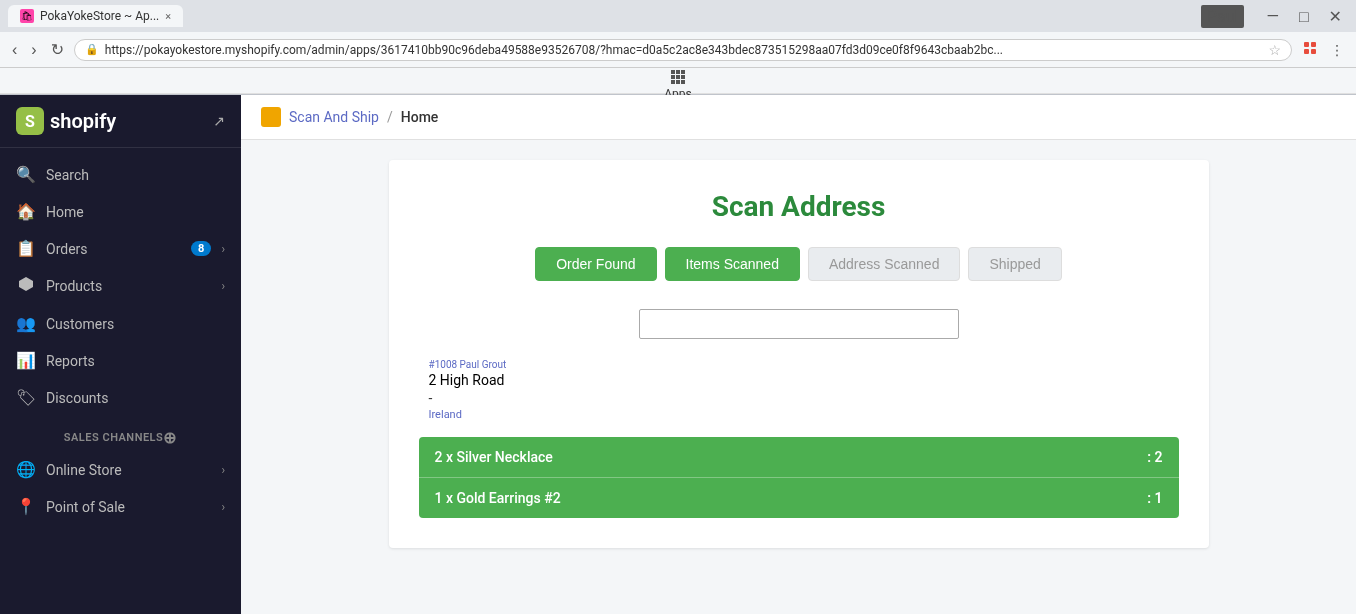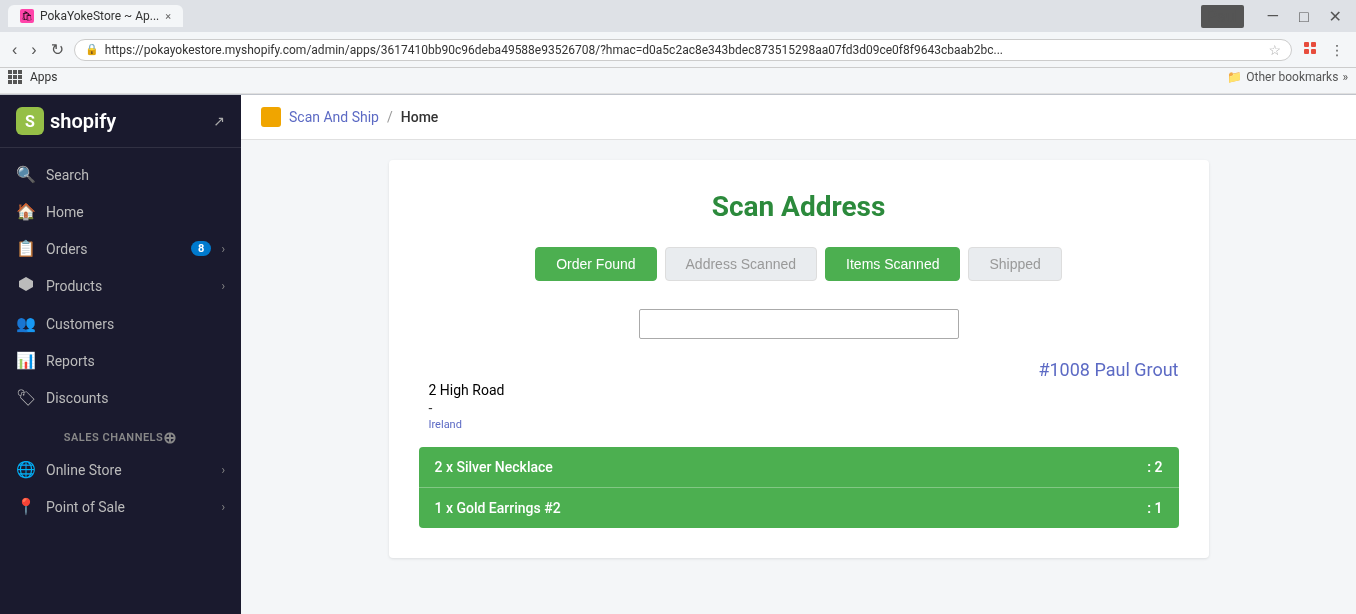--- a/index.html
+++ b/index.html
@@ -19,21 +19,21 @@
     .browser-toolbar { display: flex; align-items: center; padding: 4px 8px; gap: 6px; background: #f4f6f8; border-bottom: 1px solid #ccc; height: 36px; }
     .nav-btn { background: none; border: none; font-size: 16px; color: #555; cursor: pointer; padding: 2px 4px; }
     .nav-btn:disabled { color: #bbb; }
     .address-bar { flex: 1; display: flex; align-items: center; background: white; border: 1px solid #ccc; border-radius: 14px; padding: 2px 10px; gap: 6px; font-size: 12px; }
     .address-bar .lock-icon { color: #28a745; font-size: 11px; }
     .address-text { flex: 1; color: #333; font-size: 12px; overflow: hidden; white-space: nowrap; text-overflow: ellipsis; }
     .bookmark-icon { color: #aaa; font-size: 14px; }
     .toolbar-actions { display: flex; gap: 4px; }
     .toolbar-btn { background: none; border: none; font-size: 14px; color: #555; cursor: pointer; padding: 2px 4px; }
 
-    .bookmarks-bar { display: flex; align-items: flex-start; padding: 2px 8px; gap: 8px; background: #f4f6f8; border-bottom: 1px solid #e0e0e0; height: 26px; font-size: 12px; }
+    .bookmarks-bar { display: flex; align-items: center; padding: 2px 8px; gap: 0; background: #f4f6f8; border-bottom: 1px solid #e0e0e0; height: 26px; font-size: 12px; flex-direction: column; }
     .bookmarks-bar .apps-icon { font-size: 14px; }
     .bookmarks-bar .apps-label { color: #333; font-size: 12px; }
     .bookmarks-bar .other-bookmarks { margin-left: auto; display: flex; align-items: center; gap: 4px; color: #555; font-size: 12px; }
 
     
     .app-layout { display: flex; height: calc(614px - 94px); }
 
     
     .sidebar { width: 241px; background: #1a1a2e; color: #fff; display: flex; flex-direction: column; overflow-y: auto; flex-shrink: 0; }
     .sidebar-logo { display: flex; align-items: center; padding: 12px 16px; gap: 8px; border-bottom: 1px solid rgba(255,255,255,0.1); }
@@ -70,21 +70,21 @@
 
     .steps-bar { display: flex; justify-content: center; gap: 8px; margin-bottom: 28px; }
     .step-btn { padding: 8px 20px; border: 1px solid #ccc; border-radius: 4px; font-size: 14px; cursor: pointer; font-weight: 500; }
     .step-btn.active { background: #4caf50; color: white; border-color: #4caf50; }
     .step-btn.inactive { background: #e9ecef; color: #999; border-color: #ddd; }
 
     .scan-input-wrap { display: flex; justify-content: center; margin-bottom: 20px; }
     .scan-input { width: 320px; border: 1px solid #aaa; border-radius: 2px; padding: 6px 8px; font-size: 14px; outline: none; }
 
     .address-info { margin-bottom: 16px; padding-left: 10px; }
-    .address-link { color: #5c6ac4; font-size: 18px; display: block; margin-bottom: 2px; cursor: pointer; text-decoration: none; text-align: right; }
+    .address-link { color: #5c6ac4; font-size: 10px; display: block; margin-bottom: 2px; cursor: pointer; text-decoration: none; }
     .address-line { color: #000000; font-size: 14px; display: block; margin-bottom: 2px; }
     .address-dash { color: #333; font-size: 14px; display: block; margin-bottom: 2px; }
     .address-country { color: #5c6ac4; font-size: 11px; display: block; margin-bottom: 2px; }
 
     .items-list { border-radius: 4px; overflow: hidden; }
     .item-row { display: flex; align-items: center; justify-content: space-between; padding: 12px 16px; background: #4caf50; color: white; font-size: 14px; }
     .item-row + .item-row { border-top: 1px solid rgba(255,255,255,0.3); }
     .item-name { font-weight: 500; }
     .item-count { font-weight: 600; }
   </style>
@@ -224,22 +224,22 @@
       <span class="breadcrumb-current">Home</span>
     </div>
 
     <div class="content-area">
       <div class="card">
 
         <h1 class="scan-title">Scan Address</h1>
 
         <div class="steps-bar">
           <button class="step-btn active">Order Found</button>
+          <button class="step-btn active">Items Scanned</button>
           <button class="step-btn inactive">Address Scanned</button>
-          <button class="step-btn active">Items Scanned</button>
           <button class="step-btn inactive">Shipped</button>
         </div>
 
         <div class="scan-input-wrap">
           <input type="text" class="scan-input" style="">
         </div>
 
         <div class="address-info">
           <a class="address-link">#1008 Paul Grout</a>
           <span class="address-line">2 High Road</span>

